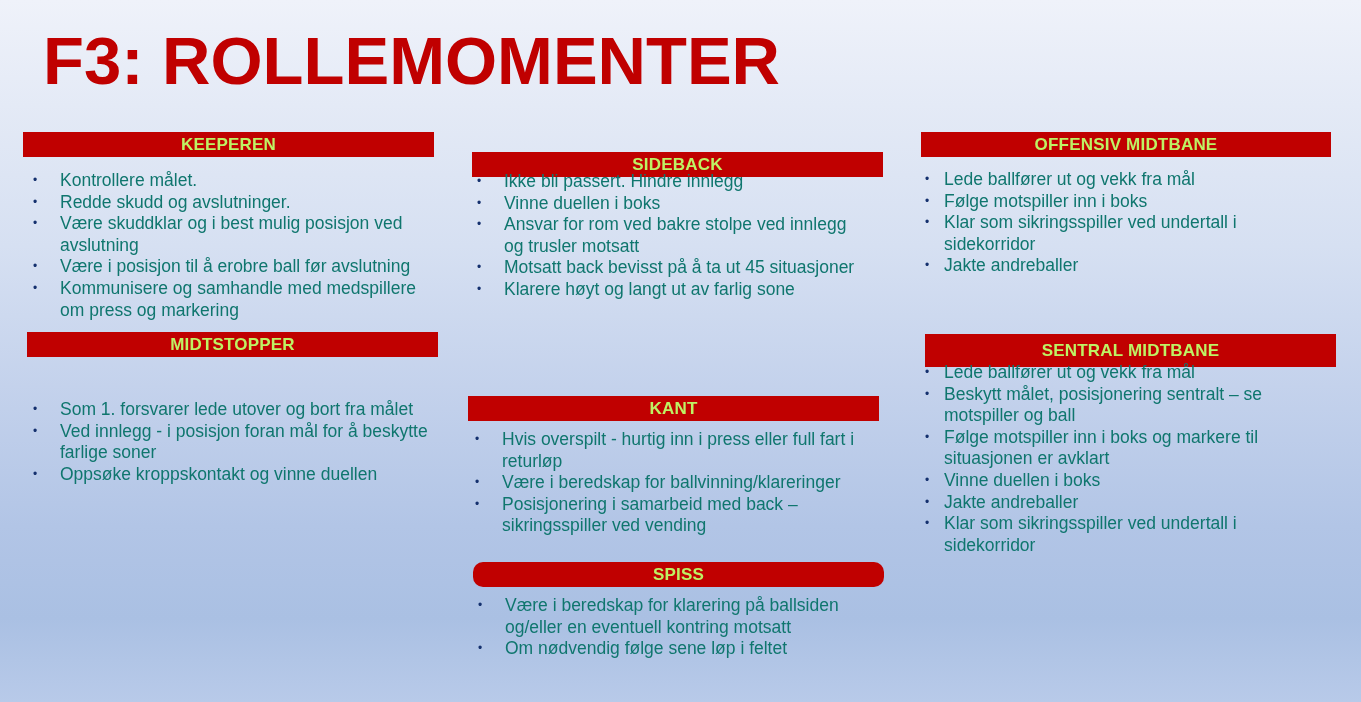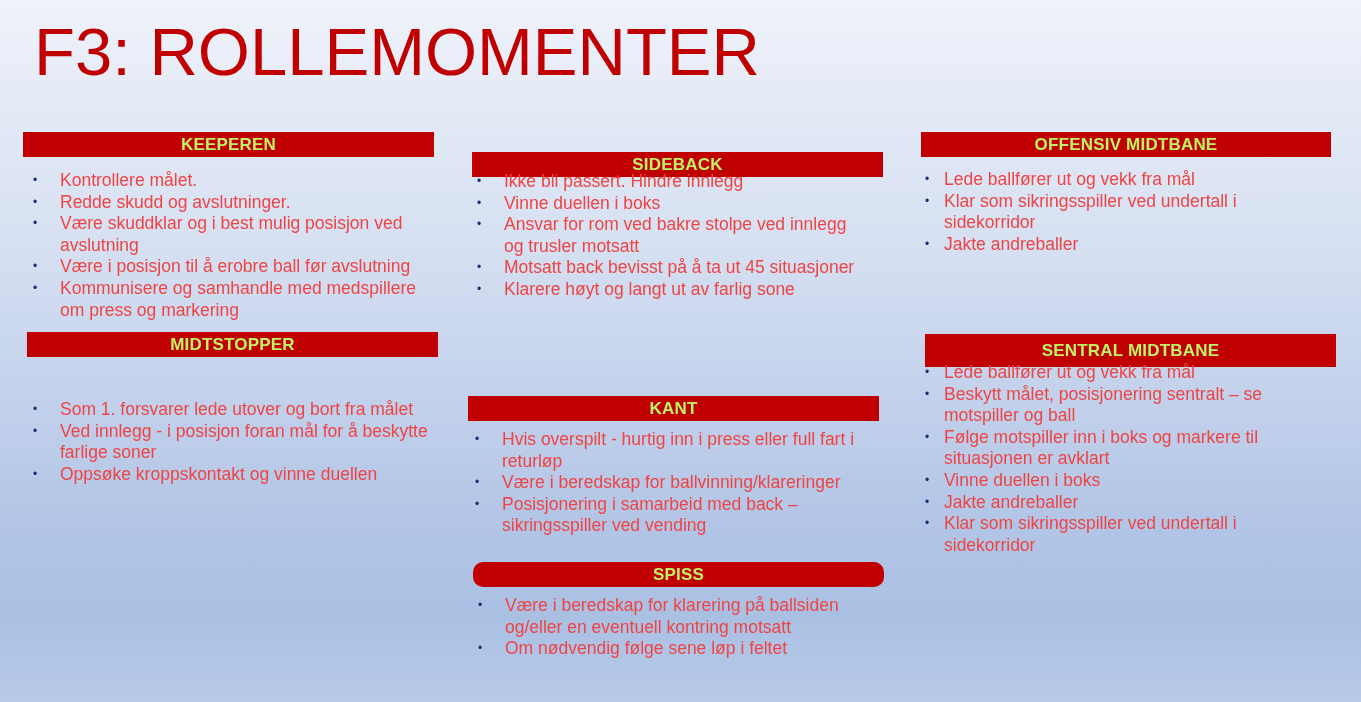--- a/index.html
+++ b/index.html
@@ -3,32 +3,32 @@
   <meta charset="utf-8">
   <style>
     html, body { margin: 0; padding: 0; }
     body {
       width: 1361px; height: 702px; overflow: hidden; position: relative;
       font-family: "Liberation Sans", sans-serif;
       background: linear-gradient(to bottom, #eff2fa 0%, #e4eaf6 15%, #d6e0f2 35%, #c4d2ec 55%, #b2c5e6 75%, #aac0e3 88%, #b8cae9 100%);
     }
     .title {
       position: absolute; left: 34px; top: 12px;
-      font-size: 67px; color: #c00000; font-weight: normal; letter-spacing: 0px;
-      line-height: 80px; margin: 0;
+      font-size: 67px; color: #c00000; font-weight: bold; letter-spacing: 0px;
+      line-height: 80px; margin: 9px;
     }
     .bar {
       position: absolute; background: #c00000; color: #bef264;
       font-weight: bold; font-size: 17px; text-align: center;
       display: flex; align-items: center; justify-content: center;
       letter-spacing: 0.2px;
     }
     ul.list {
       position: absolute; margin: 0; padding: 0; list-style: none;
-      color: #ef4444; font-size: 17.5px; line-height: 21.6px;
+      color: #0f766e; font-size: 17.5px; line-height: 21.6px;
     }
     ul.list li { position: relative; padding-left: 37px; }
     ul.list.tight li { padding-left: 23px; }
     ul.list li::before {
       content: "\2022"; position: absolute; left: 10px; top: 0; font-size: 12px; color: #14306e;
     }
     ul.list.tight li::before { left: 4px; }
   </style>
 </head>
 <body>
@@ -81,20 +81,21 @@
 <ul class="list" style="left:468px; top:595px; width:400px;">
   <li>Være i beredskap for klarering på ballsiden og/eller en eventuell kontring motsatt</li>
   <li>Om nødvendig følge sene løp i feltet</li>
 </ul>
 
 <div class="bar" style="left:921px; top:132px; width:410px; height:25px;align-items:center;">
   <span>OFFENSIV MIDTBANE</span>
 </div>
 <ul class="list tight" style="left:921px; top:169px; width:400px;">
   <li>Lede ballfører ut og vekk fra mål</li>
+  <li>Følge motspiller inn i boks</li>
   <li>Klar som sikringsspiller ved undertall i sidekorridor</li>
   <li>Jakte andreballer</li>
 </ul>
 
 <div class="bar" style="left:925px; top:334px; width:411px; height:33px;">
   <span>SENTRAL MIDTBANE</span>
 </div>
 <ul class="list tight" style="left:921px; top:362px; width:400px;">
   <li>Lede ballfører ut og vekk fra mål</li>
   <li>Beskytt målet, posisjonering sentralt – se motspiller og ball</li>

